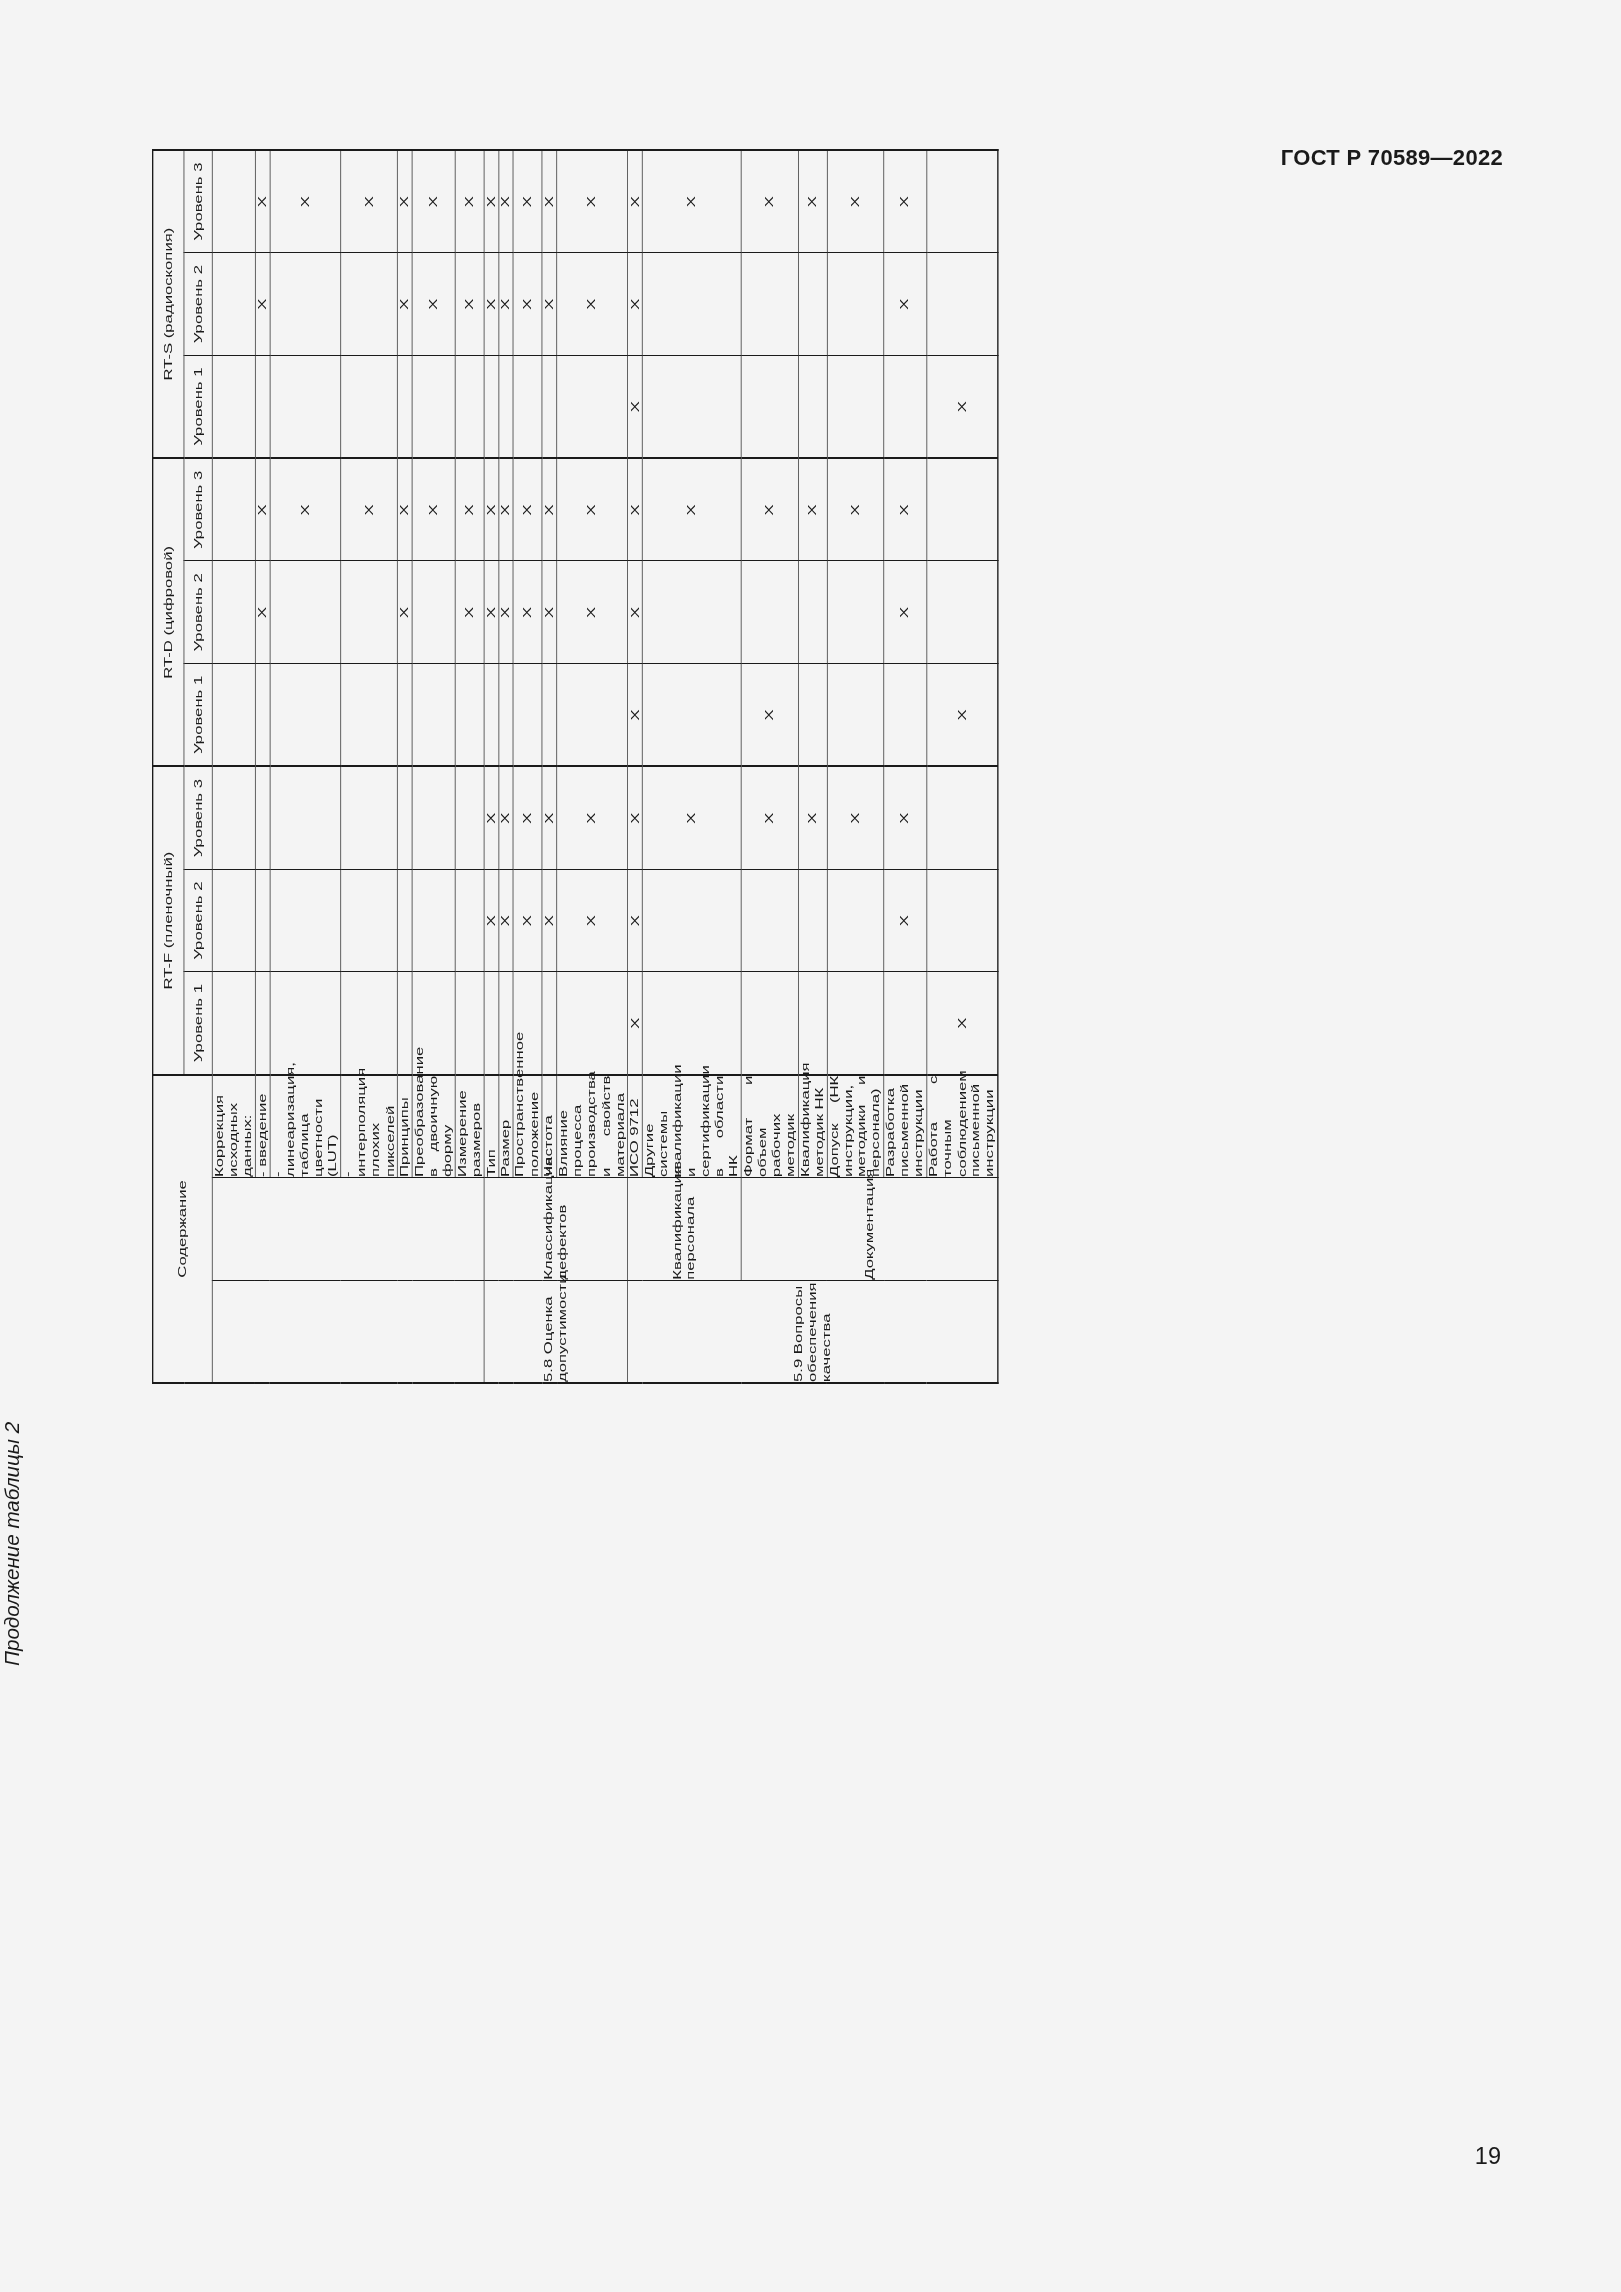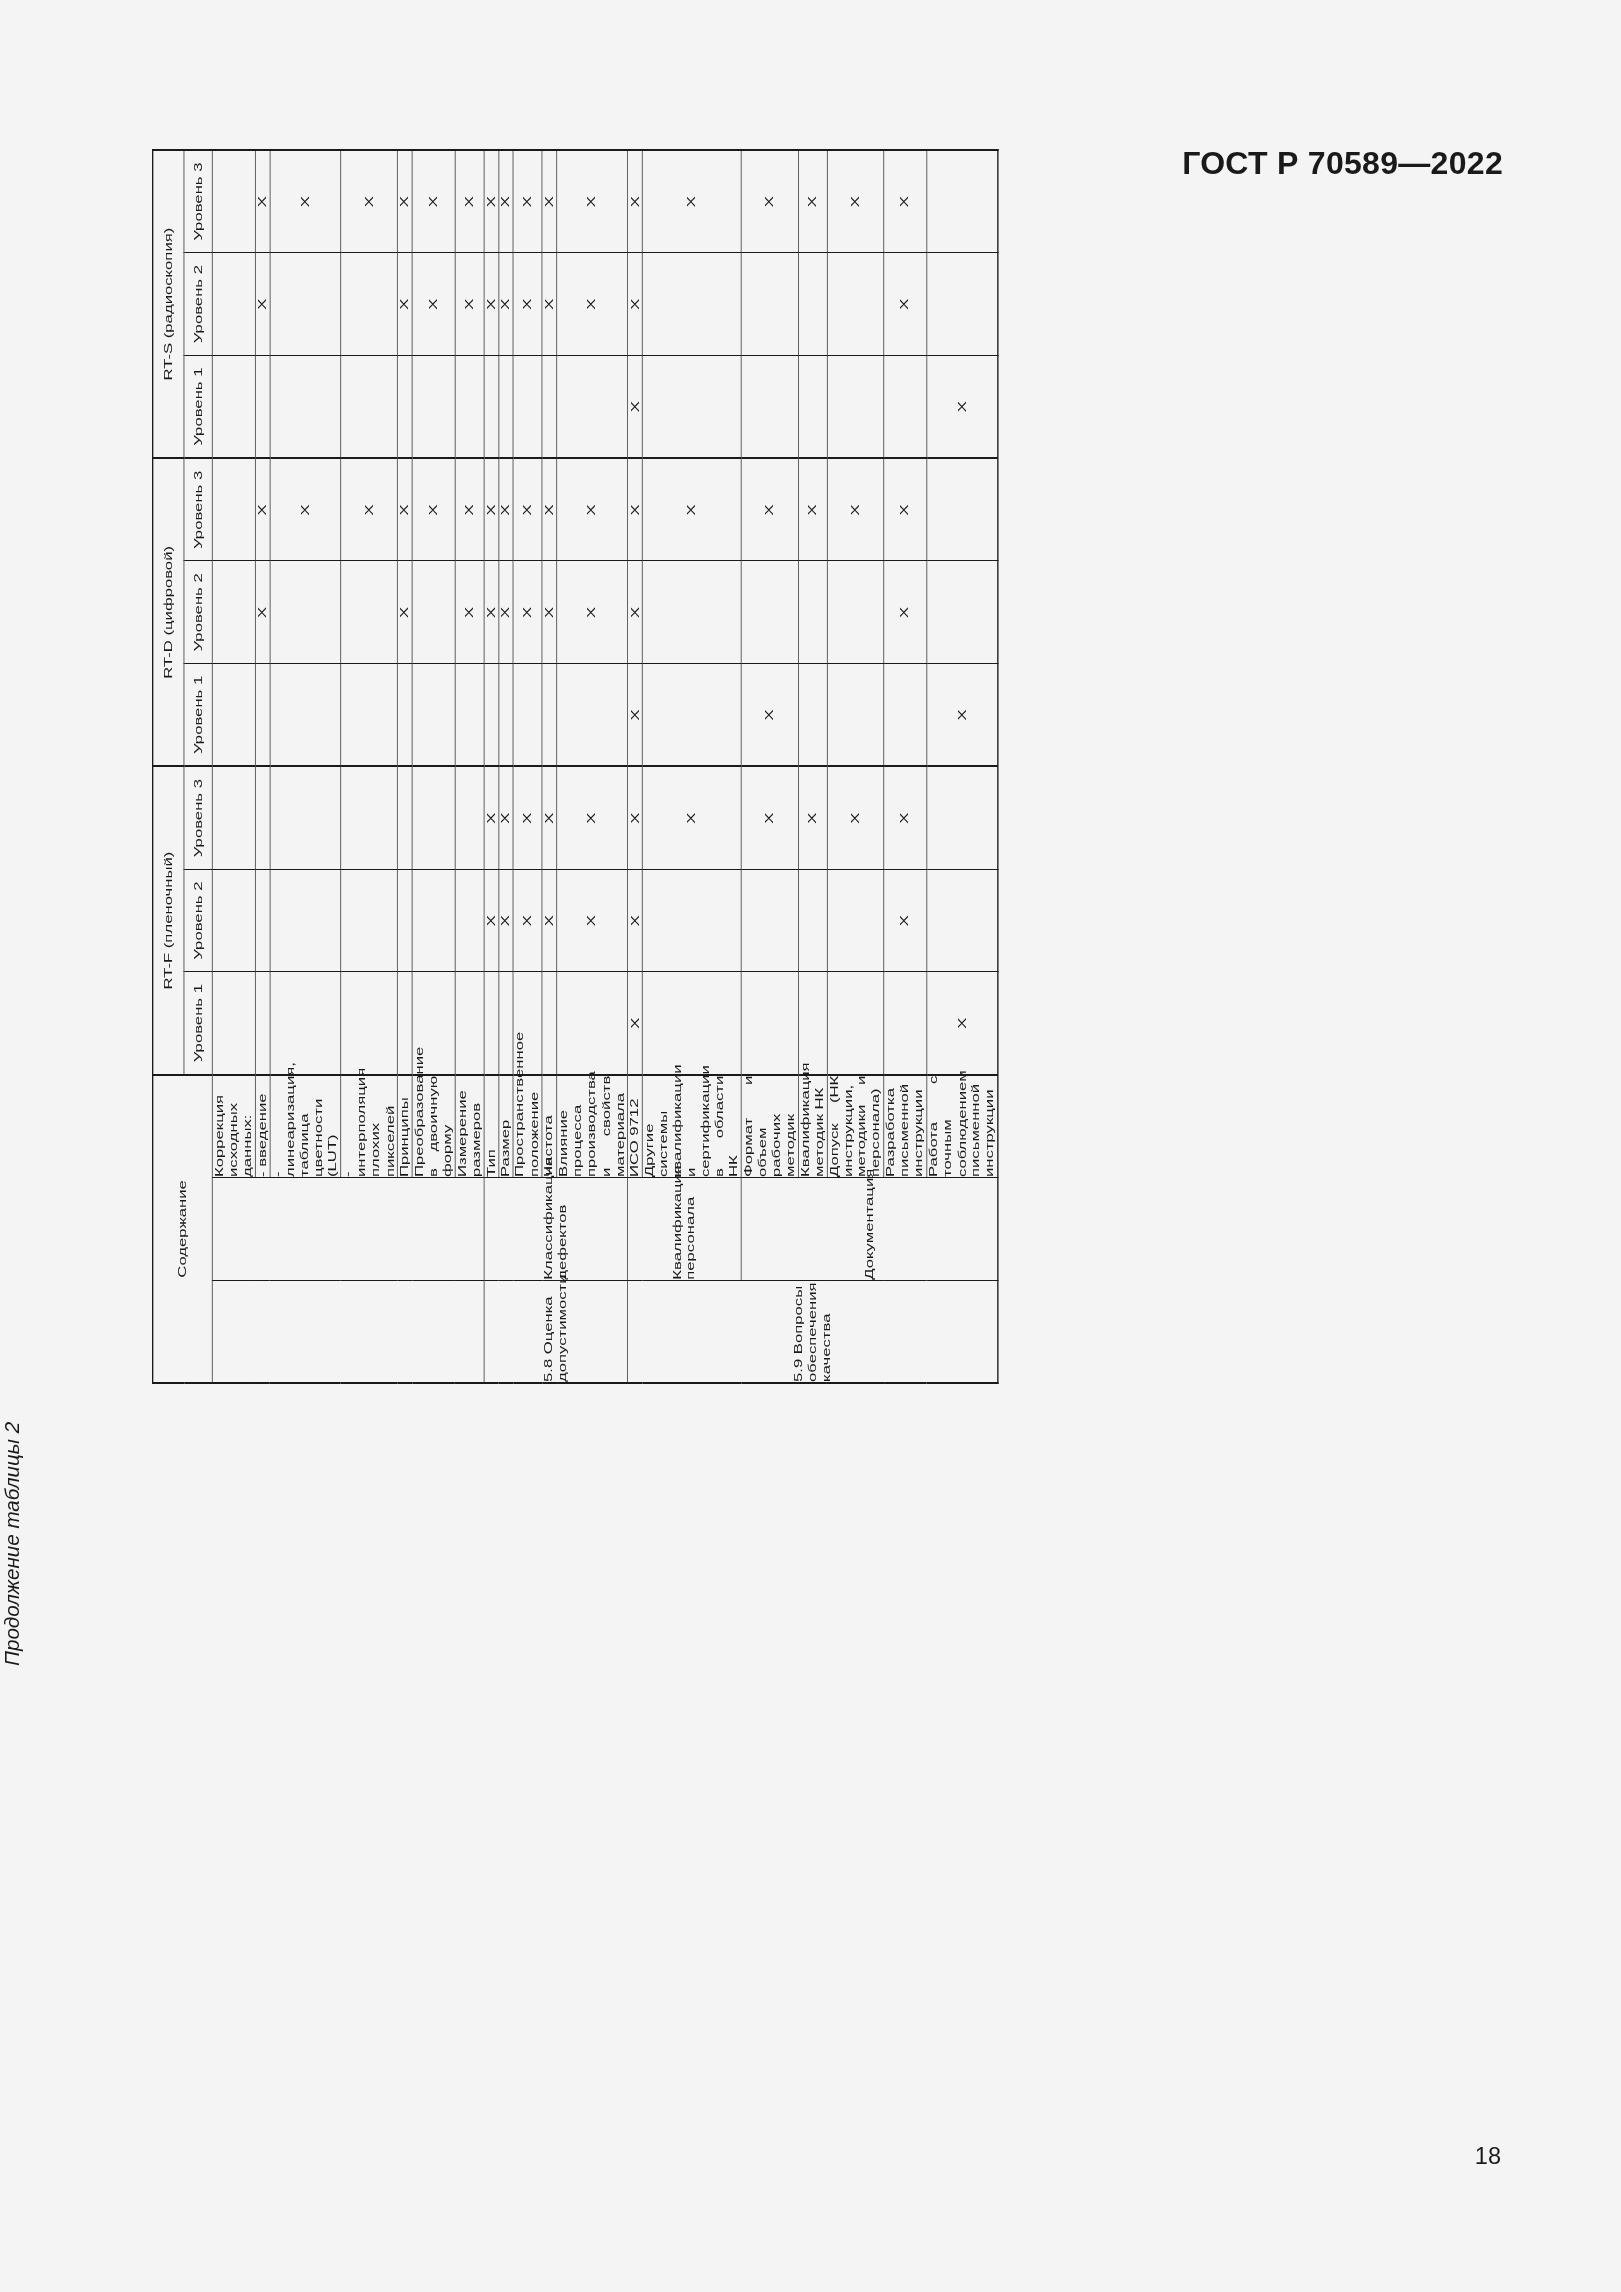--- a/index.html
+++ b/index.html
@@ -14,21 +14,21 @@
     font-family: "Liberation Sans", sans-serif;
     color: #1a1a1a;
     overflow: hidden;
   }
 
   
   #page-header {
     position: absolute;
     top: 145px;
     right: 118px;
-    font-size: 32px;
+    font-size: 22px;
     font-weight: bold;
     letter-spacing: 0.3px;
     white-space: nowrap;
   }
 
   
   #page-number {
     position: absolute;
     bottom: 123px;
     right: 120px;
@@ -123,21 +123,21 @@
     width: 71px;
   }
 
   .empty-head { border: 2px solid #1a1a1a; }
 </style>
 </head>
 <body>
 
 <div id="page-header">ГОСТ Р 70589—2022</div>
 
-<div id="page-number">18</div>
+<div id="page-number">19</div>
 
 <div id="caption">Продолжение таблицы 2</div>
 
 <div id="table-rot" style="transform: rotate(-90deg) scale(1, 0.672912); transform-origin: left top; left: 152px; top: 1384px;">
   <table class="gost" id="main-table" style="width: 1235px;">
     <thead>
       <tr>
         <th class="empty-head thick-r" rowspan="2" colspan="3">
           <span class="contents">Содержание</span>
         </th>

